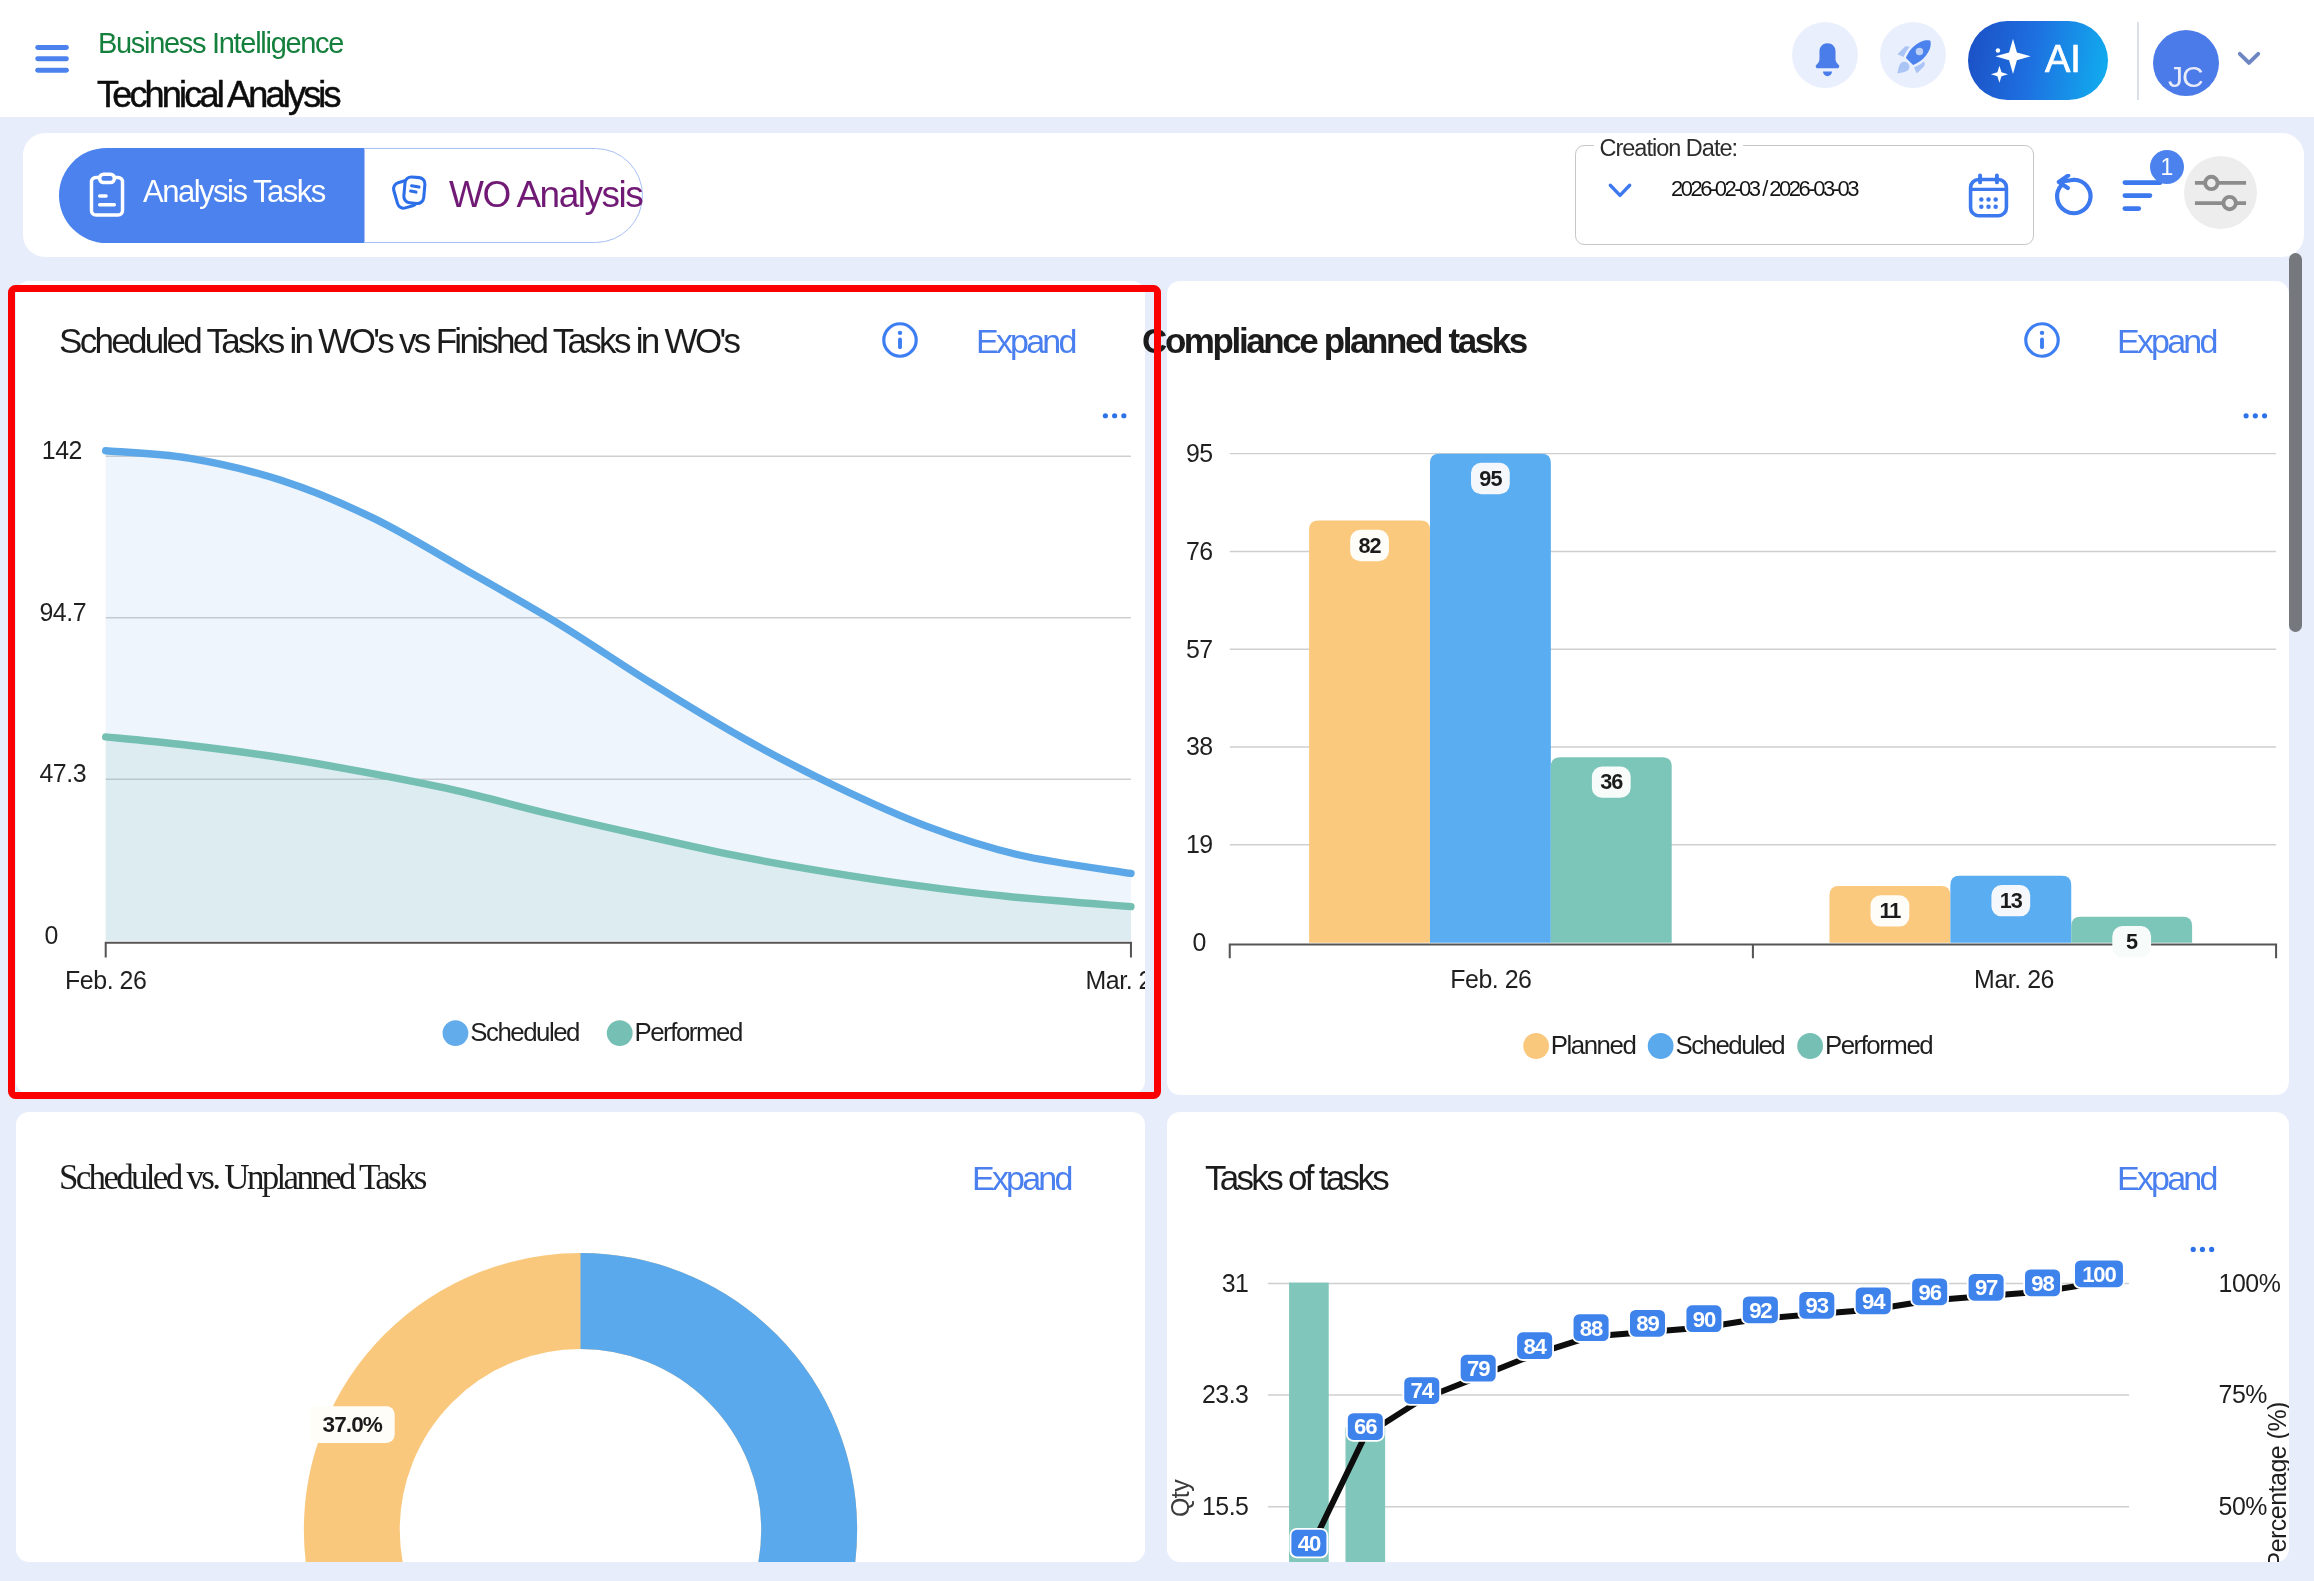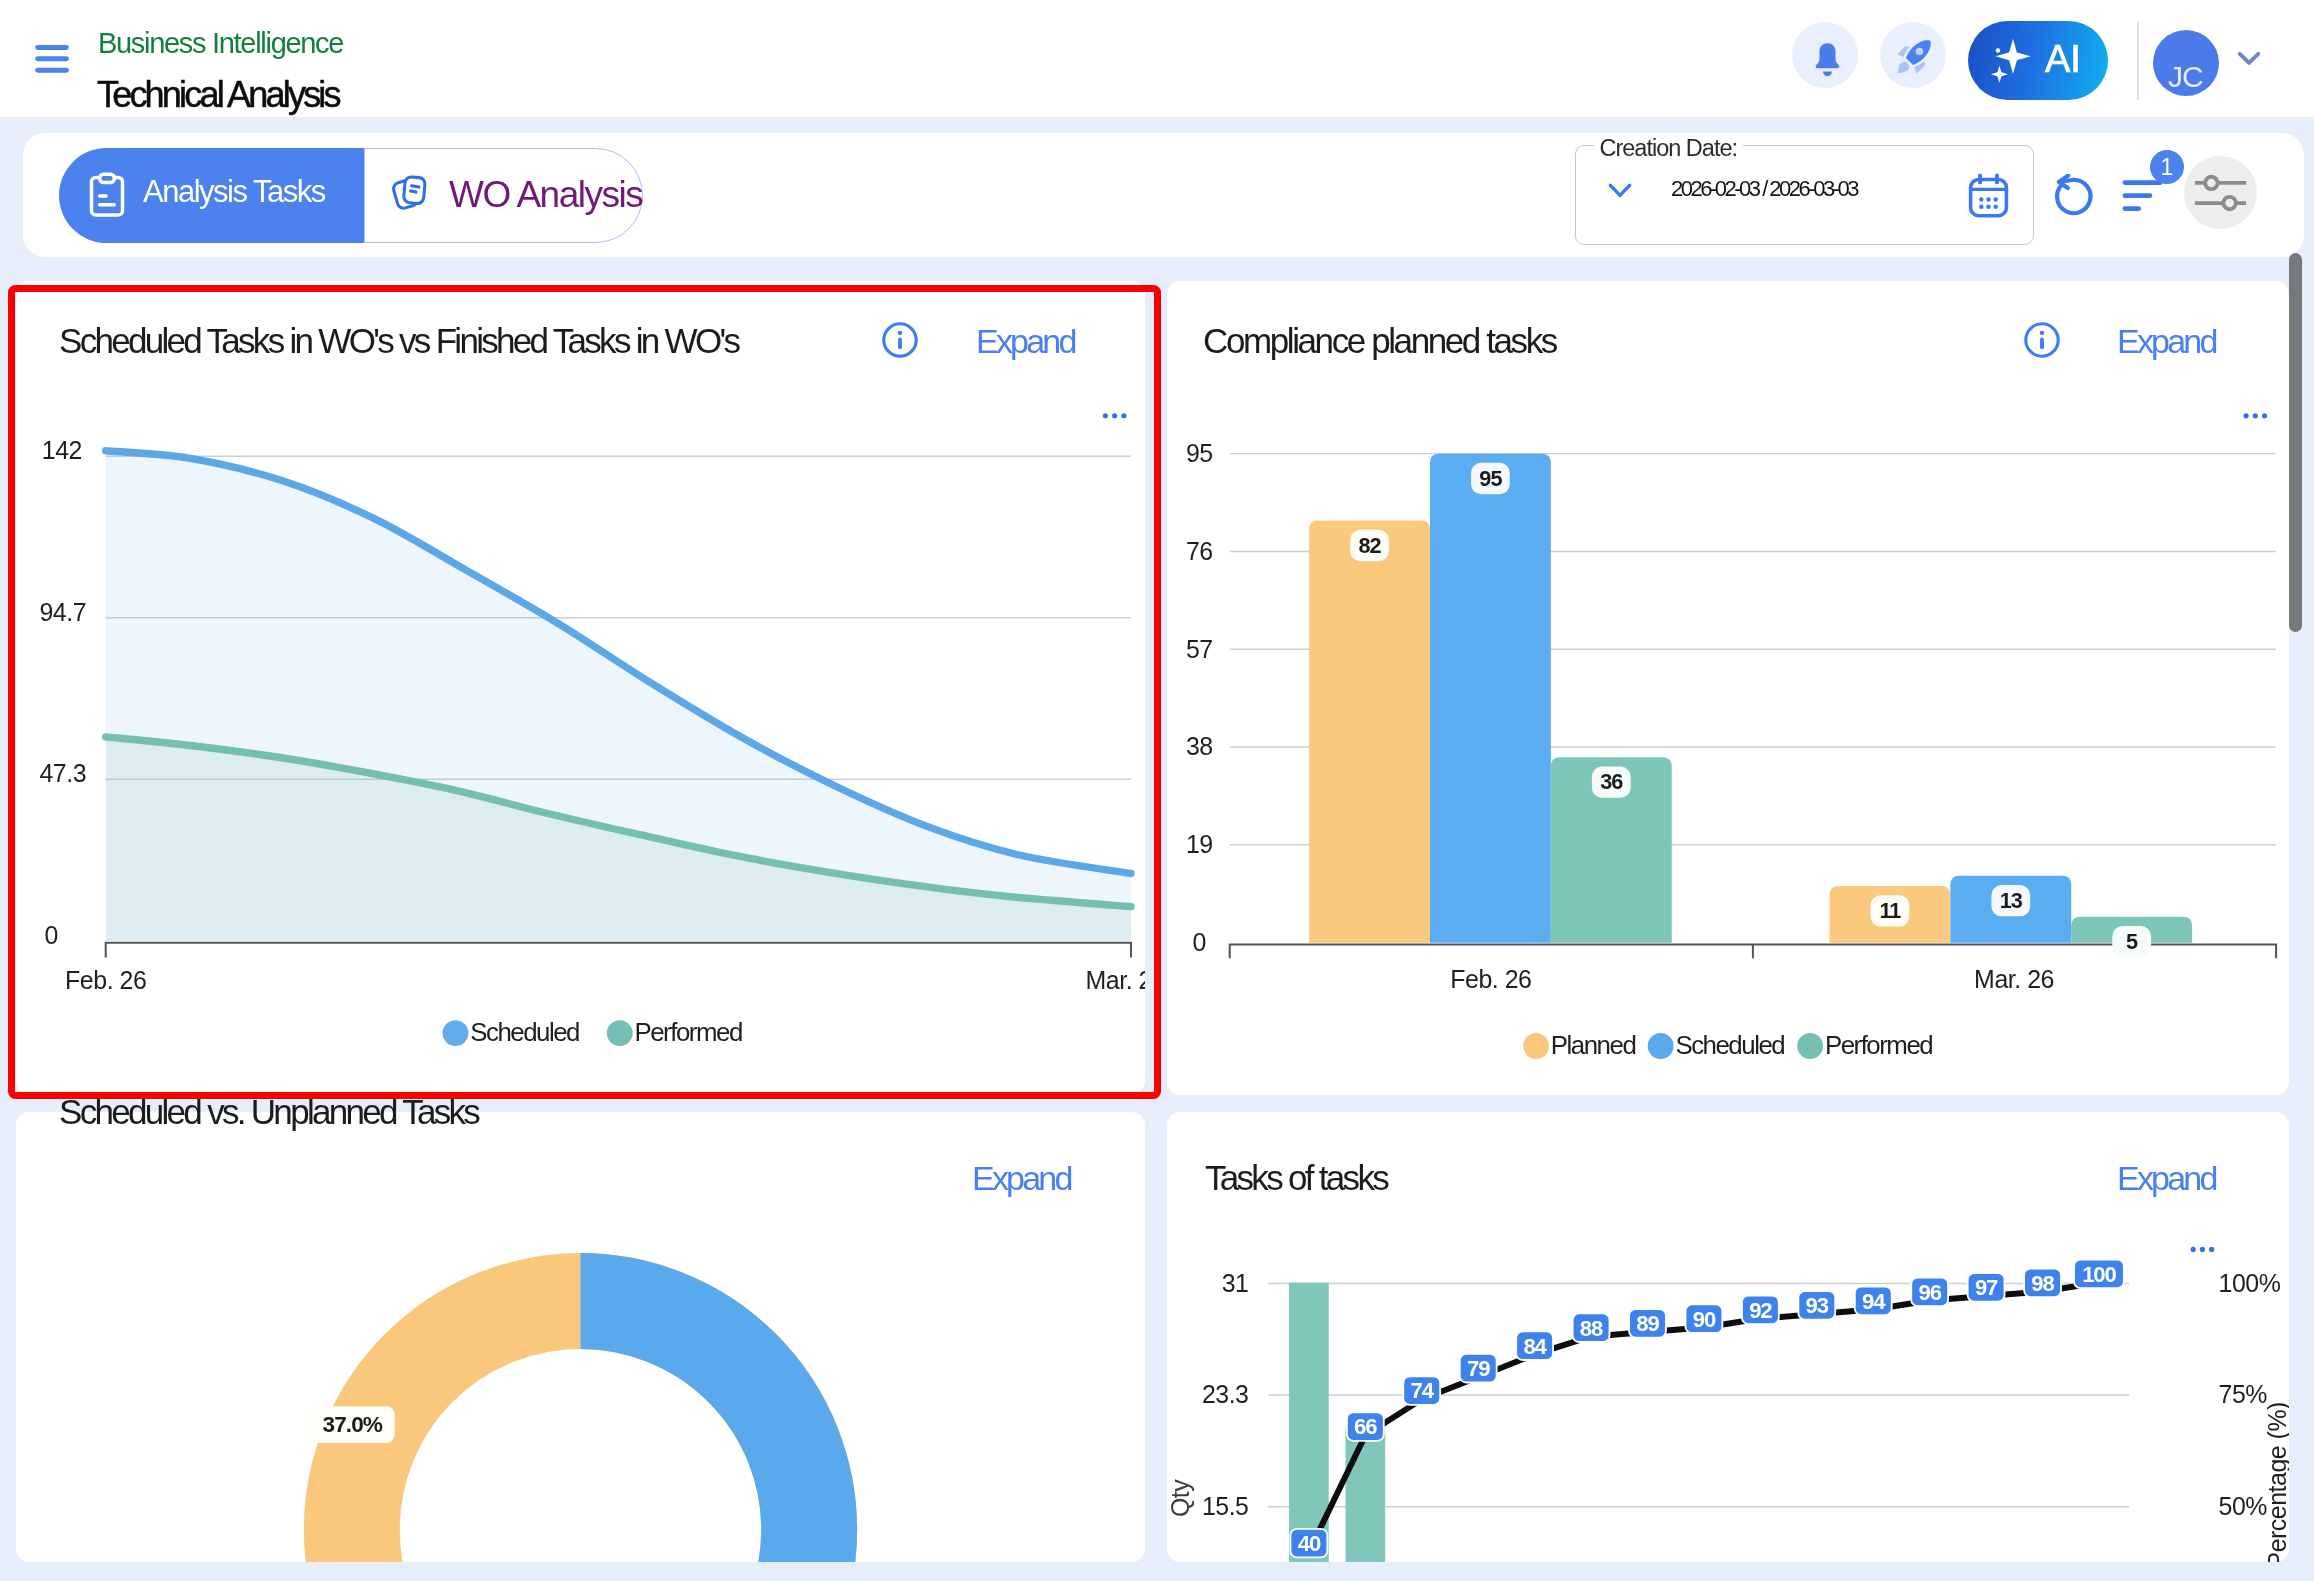--- a/index.html
+++ b/index.html
@@ -120,29 +120,29 @@
 <div class="card" id="card4" style="left:1167px;top:1112px;width:1122px;height:450px;"></div>
 
 <div class="ctitle" style="left:59px;top:321px;">Scheduled Tasks in WO's vs Finished Tasks in WO's</div>
 <svg class="abs" style="left:881px;top:321px;" width="38" height="38" viewBox="0 0 41 41">
   <circle cx="20.5" cy="20.5" r="17.5" fill="none" stroke="#3d7ef2" stroke-width="3.4"></circle>
   <circle cx="20.5" cy="12.8" r="2.4" fill="#3d7ef2"></circle>
   <rect x="18.4" y="17.8" width="4.2" height="12.5" rx="2.1" fill="#3d7ef2"></rect>
 </svg>
 <div class="expand" style="left:976px;top:322px;">Expand</div>
 
-<div class="ctitle" style="left:1203px;top:321px;letter-spacing:-2.4px;">Compliance planned tasks</div>
+<div class="ctitle" style="left:1142px;top:321px;letter-spacing:-2.4px;font-weight:bold;">Compliance planned tasks</div>
 <svg class="abs" style="left:2023px;top:321px;" width="38" height="38" viewBox="0 0 41 41">
   <circle cx="20.5" cy="20.5" r="17.5" fill="none" stroke="#3d7ef2" stroke-width="3.4"></circle>
   <circle cx="20.5" cy="12.8" r="2.4" fill="#3d7ef2"></circle>
   <rect x="18.4" y="17.8" width="4.2" height="12.5" rx="2.1" fill="#3d7ef2"></rect>
 </svg>
 <div class="expand" style="left:2117px;top:322px;">Expand</div>
 
-<div class="ctitle" style="left:59px;top:1092px;">Scheduled vs. Unplanned Tasks</div>
+<div class="ctitle" style="left:59px;top:1158px;font-family:Liberation Serif, serif;">Scheduled vs. Unplanned Tasks</div>
 <div class="expand" style="left:972px;top:1159px;">Expand</div>
 
 <div class="ctitle" style="left:1205px;top:1158px;">Tasks of tasks</div>
 <div class="expand" style="left:2117px;top:1159px;">Expand</div>
 
 <svg class="abs" style="left:15.7px;top:281px;" width="1129" height="813" viewBox="0 0 1215 881" font-family="Liberation Sans,sans-serif">
 
   <g fill="#2e72ea">
     <circle cx="1176.3" cy="146" r="2.8"></circle>
       <circle cx="1186.3" cy="146" r="2.8"></circle>

